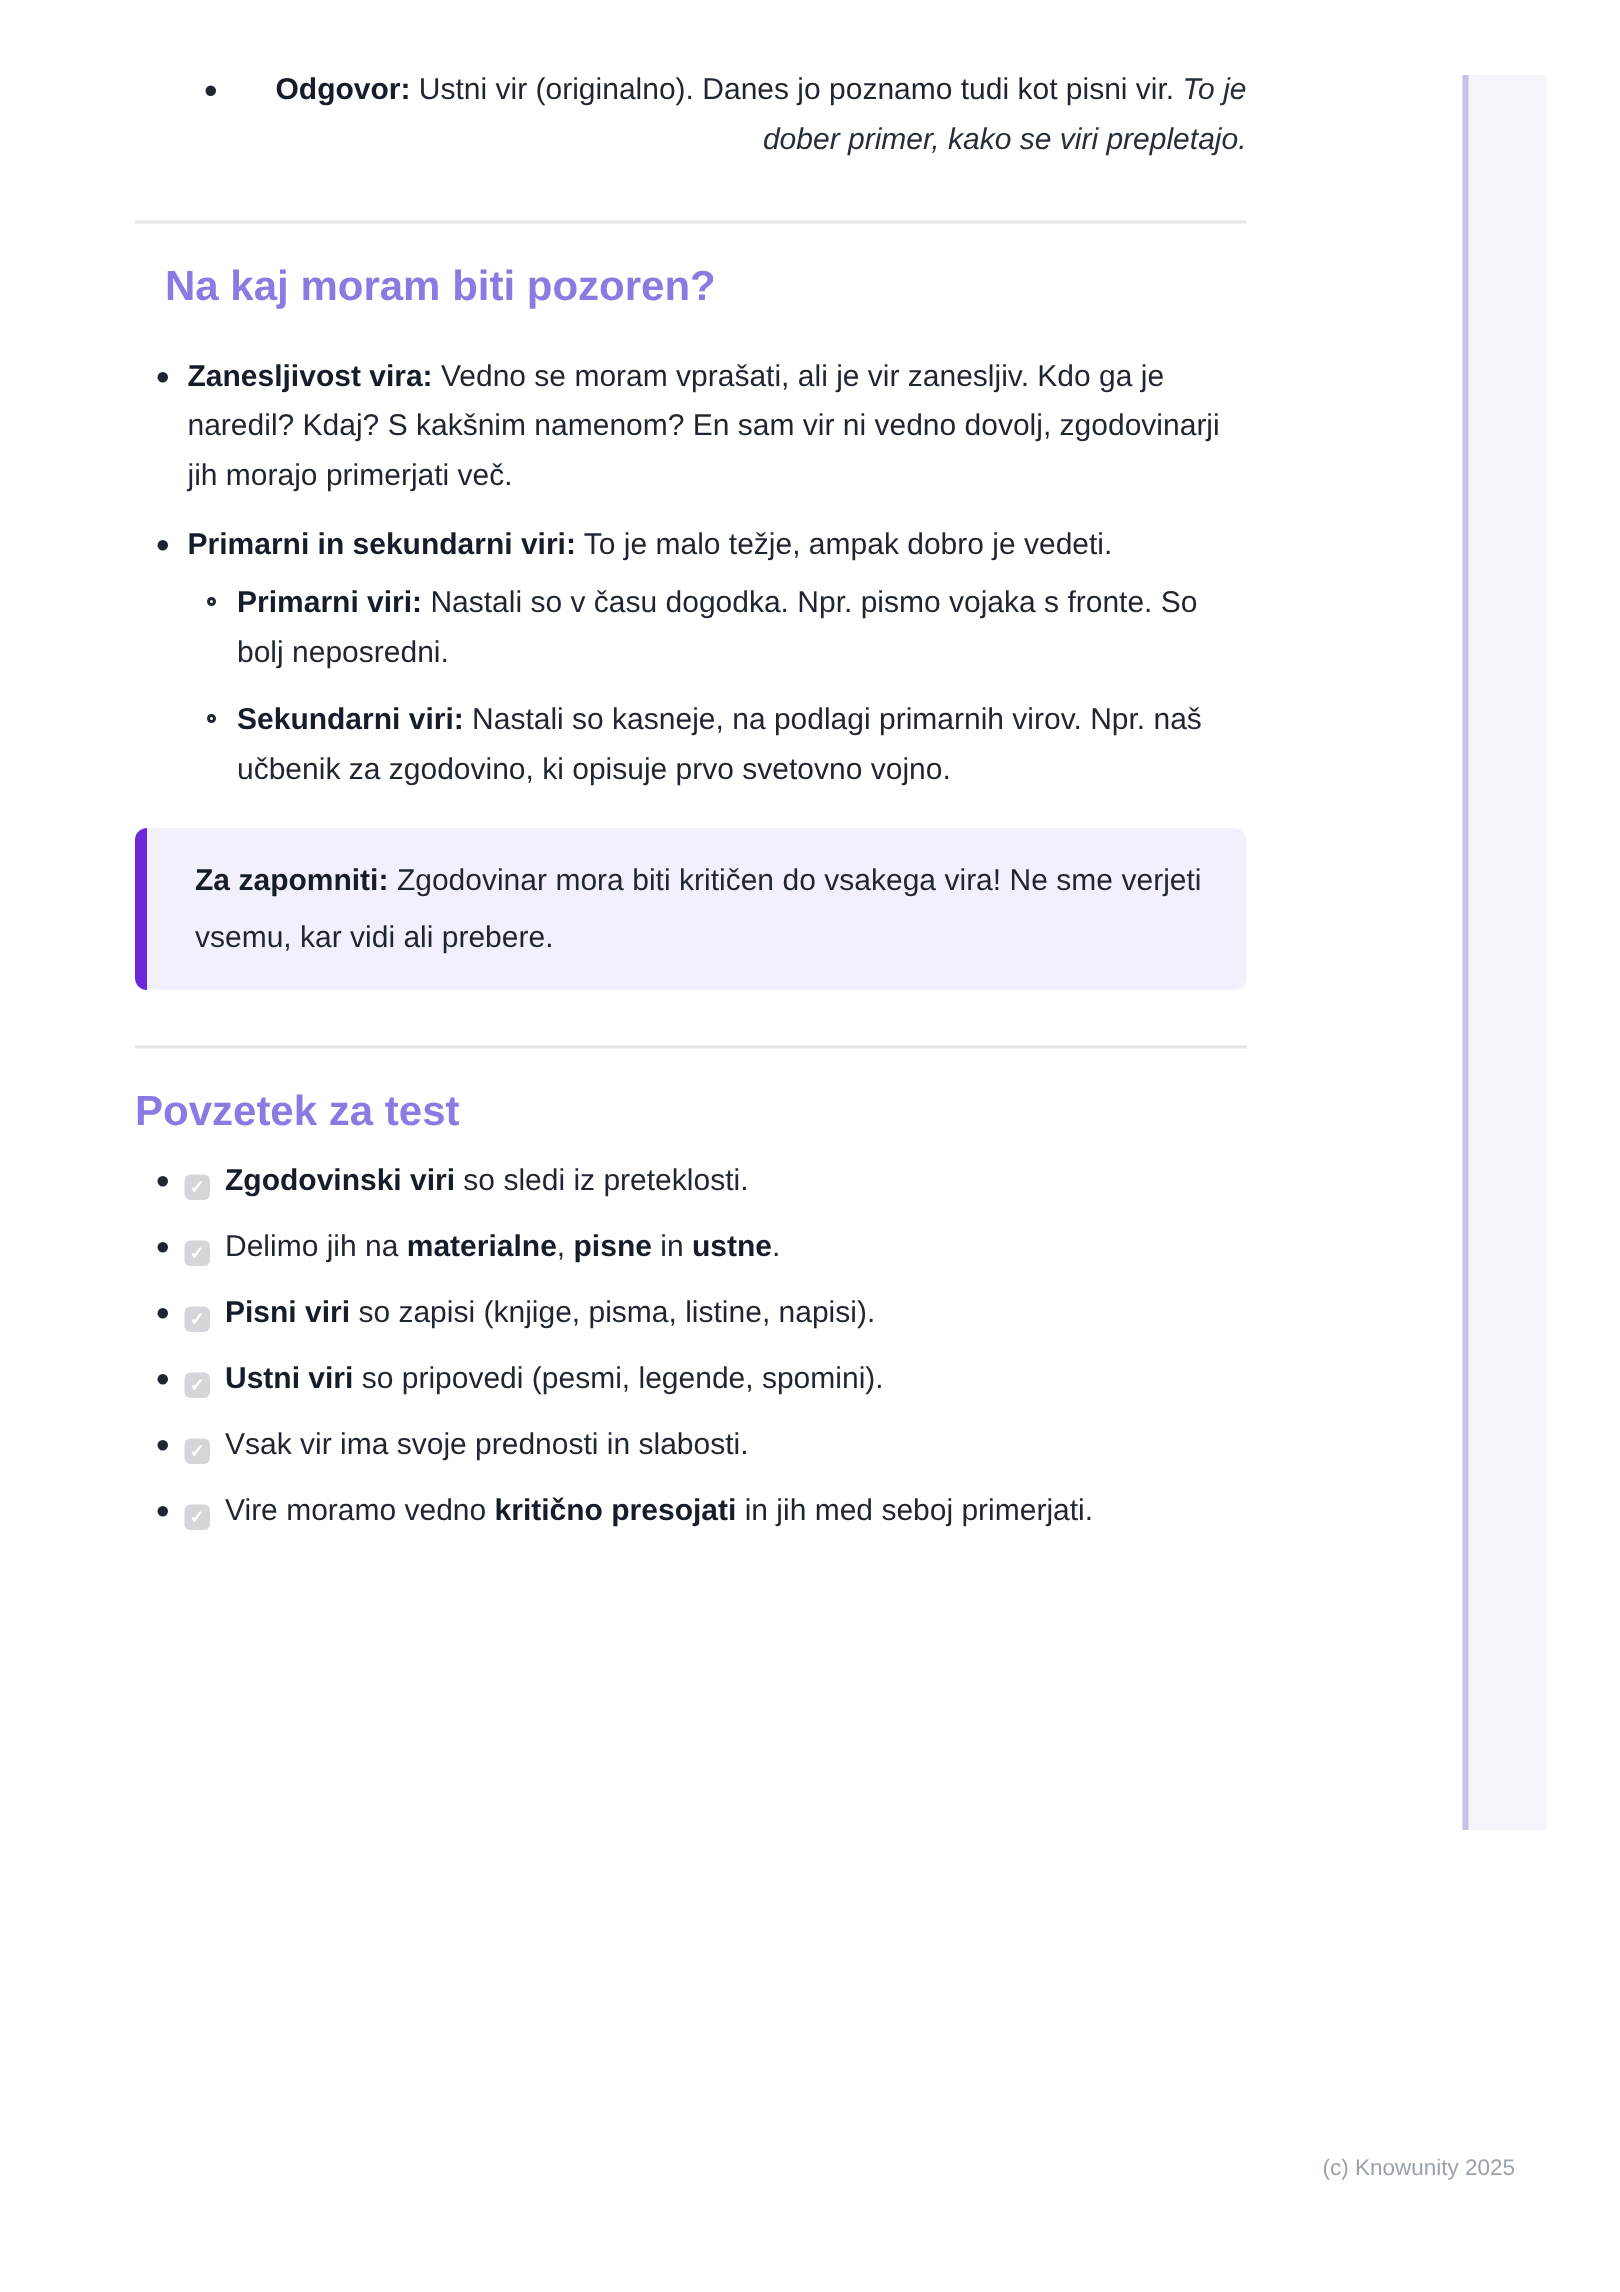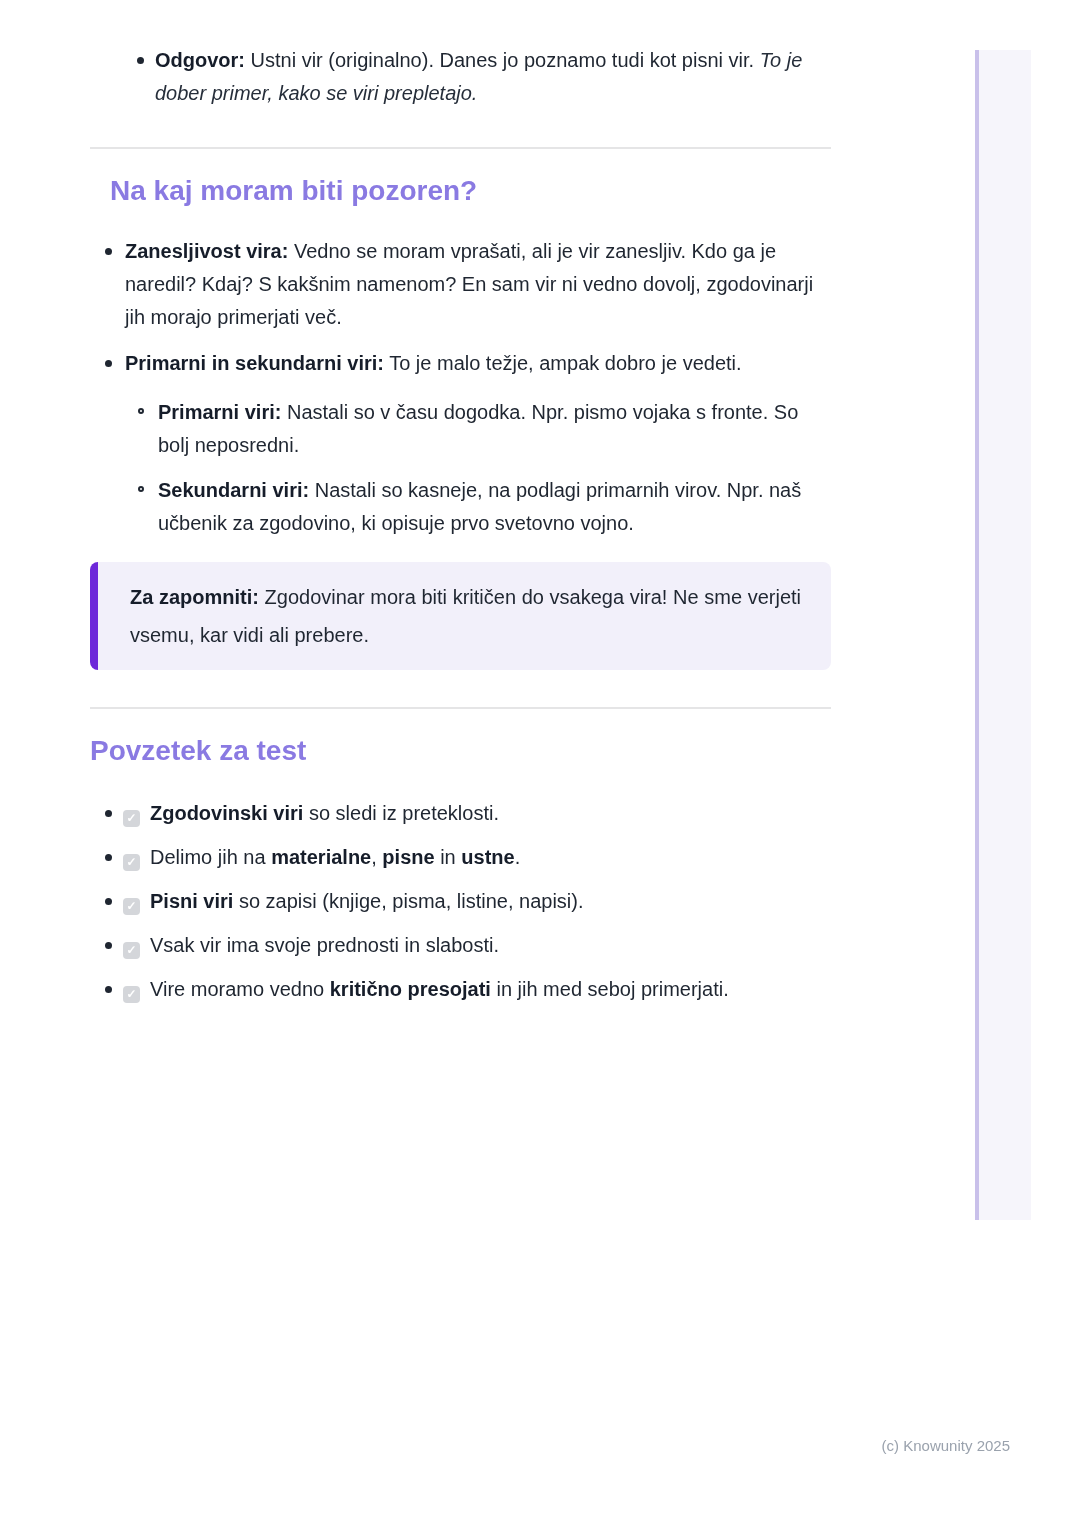--- a/index.html
+++ b/index.html
@@ -27,23 +27,23 @@
   
   ul { list-style: none; margin: 0; padding: 0; }
   .lead-list { margin-top: 44px; }
   li { position: relative; }
   .l1 { padding-left: 35px; margin-bottom: 13px; }
   .l1 > .dot {
     position: absolute; left: 15px; top: 13px;
     width: 7px; height: 7px; border-radius: 50%;
     background: #1f2631;
   }
-  .lead { padding-left: 65px; }
+  .lead { padding-left: 65px; text-align: right; }
   .lead > .dot { left: 47px; }
-  .sub { margin-top: 16px; }
+  .sub { margin-top: 6px; }
   .l2 { padding-left: 33px; margin-bottom: 12px; }
   .l2 > .ring {
     position: absolute; left: 13px; top: 12px;
     width: 6px; height: 6px;
     border: 2px solid #1f2631; border-radius: 50%;
     background: transparent;
   }
 
   .divider {
     border: none;
@@ -64,21 +64,21 @@
     border-left: 8px solid #a21caf;
     border-radius: 8px;
     padding: 16px 30px 16px 32px;
   }
   .callout-text {
     margin: 0;
     text-align: justify;
     line-height: 38px;
   }
 
-  .summary-list { margin-top: 28px; }
+  .summary-list { margin-top: 12px; }
   .chk-li { padding-left: 33px; margin-bottom: 11px; }
   .chk-li > .dot {
     position: absolute; left: 15px; top: 13px;
     width: 7px; height: 7px; border-radius: 50%;
     background: #1f2631;
   }
   .check {
     display: inline-block;
     width: 17px; height: 17px;
     background: #d4d6da;
@@ -154,20 +154,21 @@
     </div>
 
     <hr class="divider">
 
     <h2 class="section-title" style="color: rgb(138, 122, 226);">Povzetek za test</h2>
 
     <ul class="summary-list" id="summary-list">
         <li class="chk-li"><span class="dot"></span><span class="check" style="background: rgb(212, 214, 218);">✓</span><b>Zgodovinski viri</b><span> so sledi iz preteklosti.</span></li>
         <li class="chk-li"><span class="dot"></span><span class="check" style="background: rgb(212, 214, 218);">✓</span><span>Delimo jih na </span><b>materialne</b><span>, </span><b>pisne</b><span> in </span><b>ustne</b><span>.</span></li>
         <li class="chk-li"><span class="dot"></span><span class="check" style="background: rgb(212, 214, 218);">✓</span><b>Pisni viri</b><span> so zapisi (knjige, pisma, listine, napisi).</span></li>
+        <li class="chk-li"><span class="dot"></span><span class="check" style="background: rgb(212, 214, 218);">✓</span><b>Ustni viri</b><span> so pripovedi (pesmi, legende, spomini).</span></li>
         <li class="chk-li"><span class="dot"></span><span class="check" style="background: rgb(212, 214, 218);">✓</span><span>Vsak vir ima svoje prednosti in slabosti.</span></li>
         <li class="chk-li"><span class="dot"></span><span class="check" style="background: rgb(212, 214, 218);">✓</span><span>Vire moramo vedno </span><b>kritično presojati</b><span> in jih med seboj primerjati.</span></li>
       </ul>
 
   </div>
 
   <div class="side-strip" style="background: rgb(246, 245, 251); border-left-color: rgb(201, 192, 234);"></div>
 
   <div class="footer" style="color: rgb(154, 162, 173);">(c) Knowunity 2025</div>
 </div>

